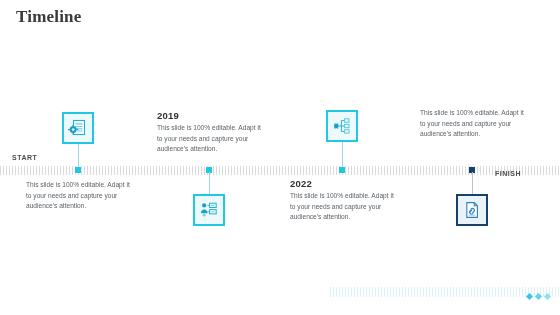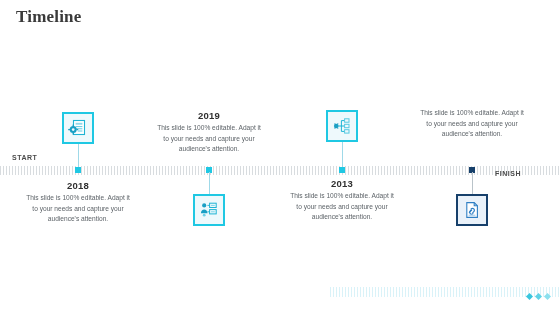--- a/index.html
+++ b/index.html
@@ -109,21 +109,20 @@
     background: #eaf2fa;
   }
   .icon-box svg { display: block; }
 
   
   .m-text {
     position: absolute;
     width: 104px;
     margin-left: -52px;
     left: 0;
-    text-align: center;
   }
   .m-year {
     font-size: 9.5px;
     font-weight: bold;
     color: #2f2f2f;
     margin-bottom: 2px;
     letter-spacing: 0.2px;
   }
   .m-desc {
     font-size: 6.6px;
@@ -189,21 +188,20 @@
           <rect x="-0.65" y="-5" width="1.3" height="1.8" fill="#1a9fc4"></rect>
           <rect x="-0.65" y="3.2" width="1.3" height="1.8" fill="#1a9fc4"></rect>
           <rect x="-5" y="-0.65" width="1.8" height="1.3" fill="#1a9fc4"></rect>
           <rect x="3.2" y="-0.65" width="1.8" height="1.3" fill="#1a9fc4"></rect>
         </g>
       </svg>
     </div>
     <div class="connector" style="top:144px; height:24px;"></div>
     <div class="node-dot"></div>
     <div class="m-text" style="top:180px;">
-      <div class="m-year">2018</div>
       <div class="m-desc">This slide is 100% editable. Adapt it to your needs and capture your audience's attention.</div>
     </div>
   </div>
 
   <div class="milestone" style="left:209px;">
     <div class="m-text" style="top:110px;">
       <div class="m-year">2019</div>
       <div class="m-desc">This slide is 100% editable. Adapt it to your needs and capture your audience's attention.</div>
     </div>
     <div class="node-dot"></div>
@@ -247,21 +245,21 @@
         <g fill="none" stroke="#55c9e2" stroke-width="1">
           <rect x="12.6" y="2.8" width="4.4" height="3.4"></rect>
           <rect x="12.6" y="8.3" width="4.4" height="3.4"></rect>
           <rect x="12.6" y="13.7" width="4.4" height="3.4"></rect>
         </g>
       </svg>
     </div>
     <div class="connector" style="top:142px; height:26px;"></div>
     <div class="node-dot"></div>
     <div class="m-text" style="top:178px;">
-      <div class="m-year">2013</div>
+      <div class="m-year">2022</div>
       <div class="m-desc">This slide is 100% editable. Adapt it to your needs and capture your audience's attention.</div>
     </div>
   </div>
 
   <div class="milestone" style="left:472px;">
     <div class="m-text" style="top:108px;">
       <div class="m-desc">This slide is 100% editable. Adapt it to your needs and capture your audience's attention.</div>
     </div>
     <div class="node-dot dark"></div>
     <div class="connector gray" style="top:172px; height:24px;"></div>

